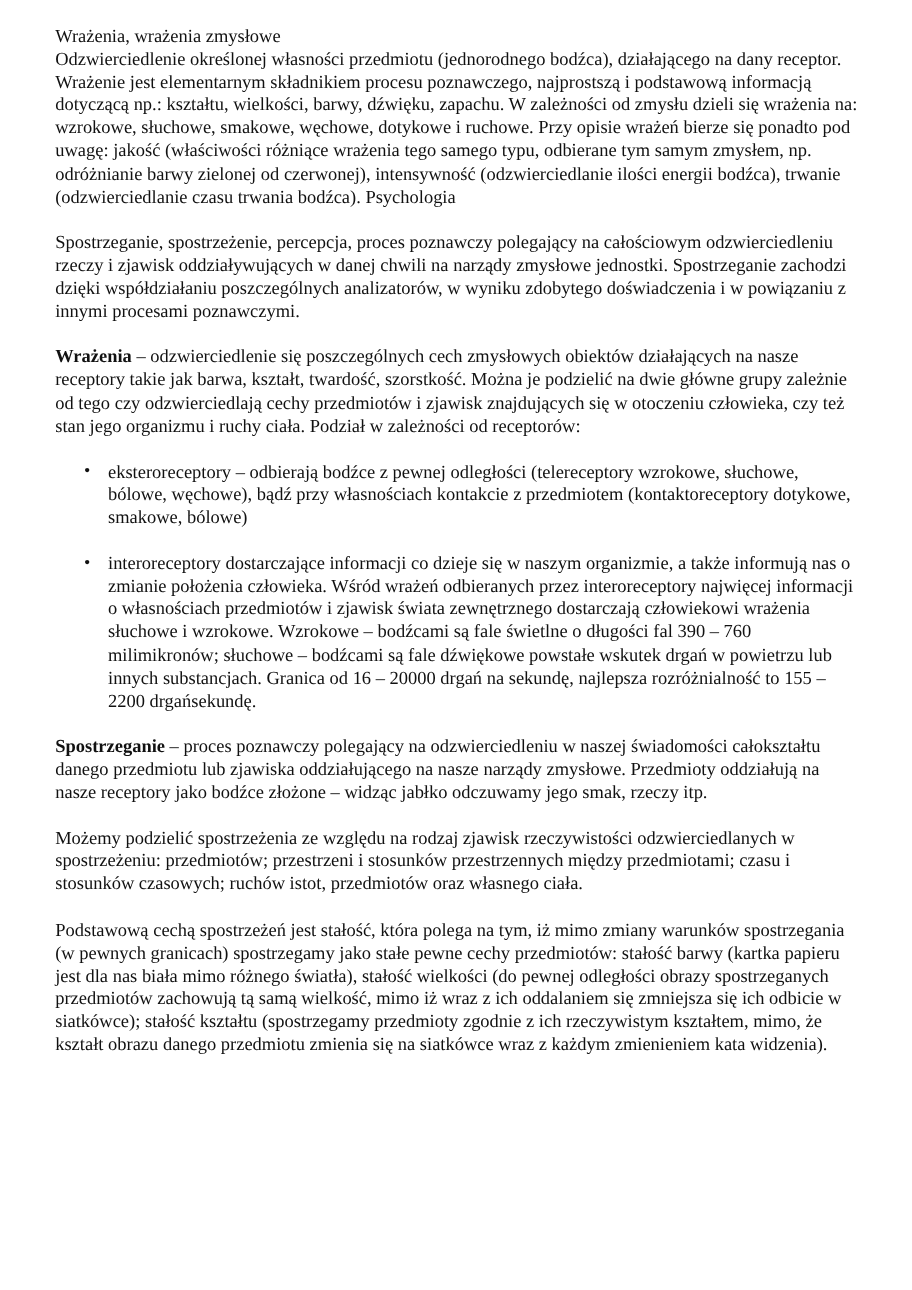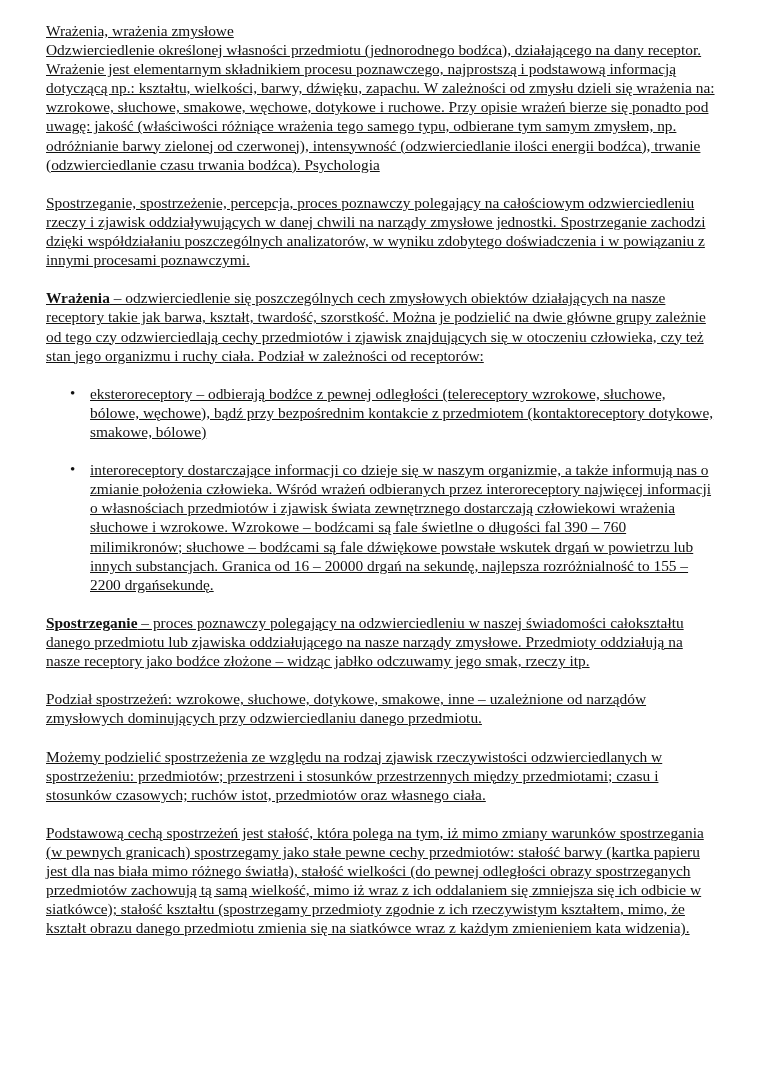--- a/index.html
+++ b/index.html
@@ -1,21 +1,21 @@
 <!DOCTYPE html>
 <html><head>
   <meta charset="utf-8">
   <style>
     html, body { margin: 0; padding: 0; background: #ffffff; }
     body {
       width: 760px; height: 1075px; overflow: hidden;
       font-family: "Liberation Serif", "DejaVu Serif", serif;
       font-size: 15.4px; line-height: 19.1px; color: #111111;
     }
-    .page { position: absolute; left: 46px; top: 21px; width: 672px; text-decoration: underline; }
+    .page { position: absolute; left: 46px; top: 21px; width: 672px; }
     p { margin: 0 0 19.1px 0; }
     p.tight { margin-bottom: 0; }
     ul { margin: 0 0 19.1px 0; padding: 0 0 0 44px; list-style: none; }
     li { position: relative; margin: 0 0 19.1px 0; }
     li:last-child { margin-bottom: 19.1px; }
     li .bullet { position: absolute; left: -20px; top: 0; font-size: 15px; }
     b { font-weight: bold; }
   </style>
 </head>
 <body>
@@ -24,29 +24,28 @@
   <p class="tight">Wrażenia, wrażenia zmysłowe</p>
   <p>Odzwierciedlenie określonej własności przedmiotu (jednorodnego bodźca), działającego na dany receptor. Wrażenie jest elementarnym składnikiem procesu poznawczego, najprostszą i podstawową informacją dotyczącą np.: kształtu, wielkości, barwy, dźwięku, zapachu. W zależności od zmysłu dzieli się wrażenia na: wzrokowe, słuchowe, smakowe, węchowe, dotykowe i ruchowe. Przy opisie wrażeń bierze się ponadto pod uwagę: jakość (właściwości różniące wrażenia tego samego typu, odbierane tym samym zmysłem, np. odróżnianie barwy zielonej od czerwonej), intensywność (odzwierciedlanie ilości energii bodźca), trwanie (odzwierciedlanie czasu trwania bodźca). Psychologia</p>
 
   <p>Spostrzeganie, spostrzeżenie, percepcja, proces poznawczy polegający na całościowym odzwierciedleniu rzeczy i zjawisk oddziaływujących w danej chwili na narządy zmysłowe jednostki. Spostrzeganie zachodzi dzięki współdziałaniu poszczególnych analizatorów, w wyniku zdobytego doświadczenia i w powiązaniu z innymi procesami poznawczymi.</p>
 
   <p><b>Wrażenia</b><span> – odzwierciedlenie się poszczególnych cech zmysłowych obiektów działających na nasze receptory takie jak barwa, kształt, twardość, szorstkość. Można je podzielić na dwie główne grupy zależnie od tego czy odzwierciedlają cechy przedmiotów i zjawisk znajdujących się w otoczeniu człowieka, czy też stan jego organizmu i ruchy ciała. Podział w zależności od receptorów:</span></p>
 
   <ul>
     <li>
       <span class="bullet">•</span>
-      <span>eksteroreceptory – odbierają bodźce z pewnej odległości (telereceptory wzrokowe, słuchowe, bólowe, węchowe), bądź przy bezpośrednim kontakcie z przedmiotem (kontaktoreceptory dotykowe, smakowe, bólowe)</span>
+      <span>eksteroreceptory – odbierają bodźce z pewnej odległości (telereceptory wzrokowe, słuchowe, bólowe, węchowe), bądź przy własnościach kontakcie z przedmiotem (kontaktoreceptory dotykowe, smakowe, bólowe)</span>
     </li>
     <li>
       <span class="bullet">•</span>
       <span>interoreceptory dostarczające informacji co dzieje się w naszym organizmie, a także informują nas o zmianie położenia człowieka. Wśród wrażeń odbieranych przez interoreceptory najwięcej informacji o własnościach przedmiotów i zjawisk świata zewnętrznego dostarczają człowiekowi wrażenia słuchowe i wzrokowe. Wzrokowe – bodźcami są fale świetlne o długości fal 390 – 760 milimikronów; słuchowe – bodźcami są fale dźwiękowe powstałe wskutek drgań w powietrzu lub innych substancjach. Granica od 16 – 20000 drgań na sekundę, najlepsza rozróżnialność to 155 – 2200 drgańsekundę.</span>
     </li>
   </ul>
 
   <p><b>Spostrzeganie</b><span> – proces poznawczy polegający na odzwierciedleniu w naszej świadomości całokształtu danego przedmiotu lub zjawiska oddziałującego na nasze narządy zmysłowe. Przedmioty oddziałują na nasze receptory jako bodźce złożone – widząc jabłko odczuwamy jego smak, rzeczy itp.</span></p>
 
-  <p>Podział spostrzeżeń: wzrokowe, słuchowe, dotykowe, smakowe, inne – uzależnione od narządów zmysłowych dominujących przy odzwierciedlaniu danego przedmiotu.</p>
 
 
   <p>Możemy podzielić spostrzeżenia ze względu na rodzaj zjawisk rzeczywistości odzwierciedlanych w spostrzeżeniu: przedmiotów; przestrzeni i stosunków przestrzennych między przedmiotami; czasu i stosunków czasowych; ruchów istot, przedmiotów oraz własnego ciała.</p>
 
   <p>Podstawową cechą spostrzeżeń jest stałość, która polega na tym, iż mimo zmiany warunków spostrzegania (w pewnych granicach) spostrzegamy jako stałe pewne cechy przedmiotów: stałość barwy (kartka papieru jest dla nas biała mimo różnego światła), stałość wielkości (do pewnej odległości obrazy spostrzeganych przedmiotów zachowują tą samą wielkość, mimo iż wraz z ich oddalaniem się zmniejsza się ich odbicie w siatkówce); stałość kształtu (spostrzegamy przedmioty zgodnie z ich rzeczywistym kształtem, mimo, że kształt obrazu danego przedmiotu zmienia się na siatkówce wraz z każdym zmienieniem kata widzenia).</p>
 </div>
 
 </body></html>

